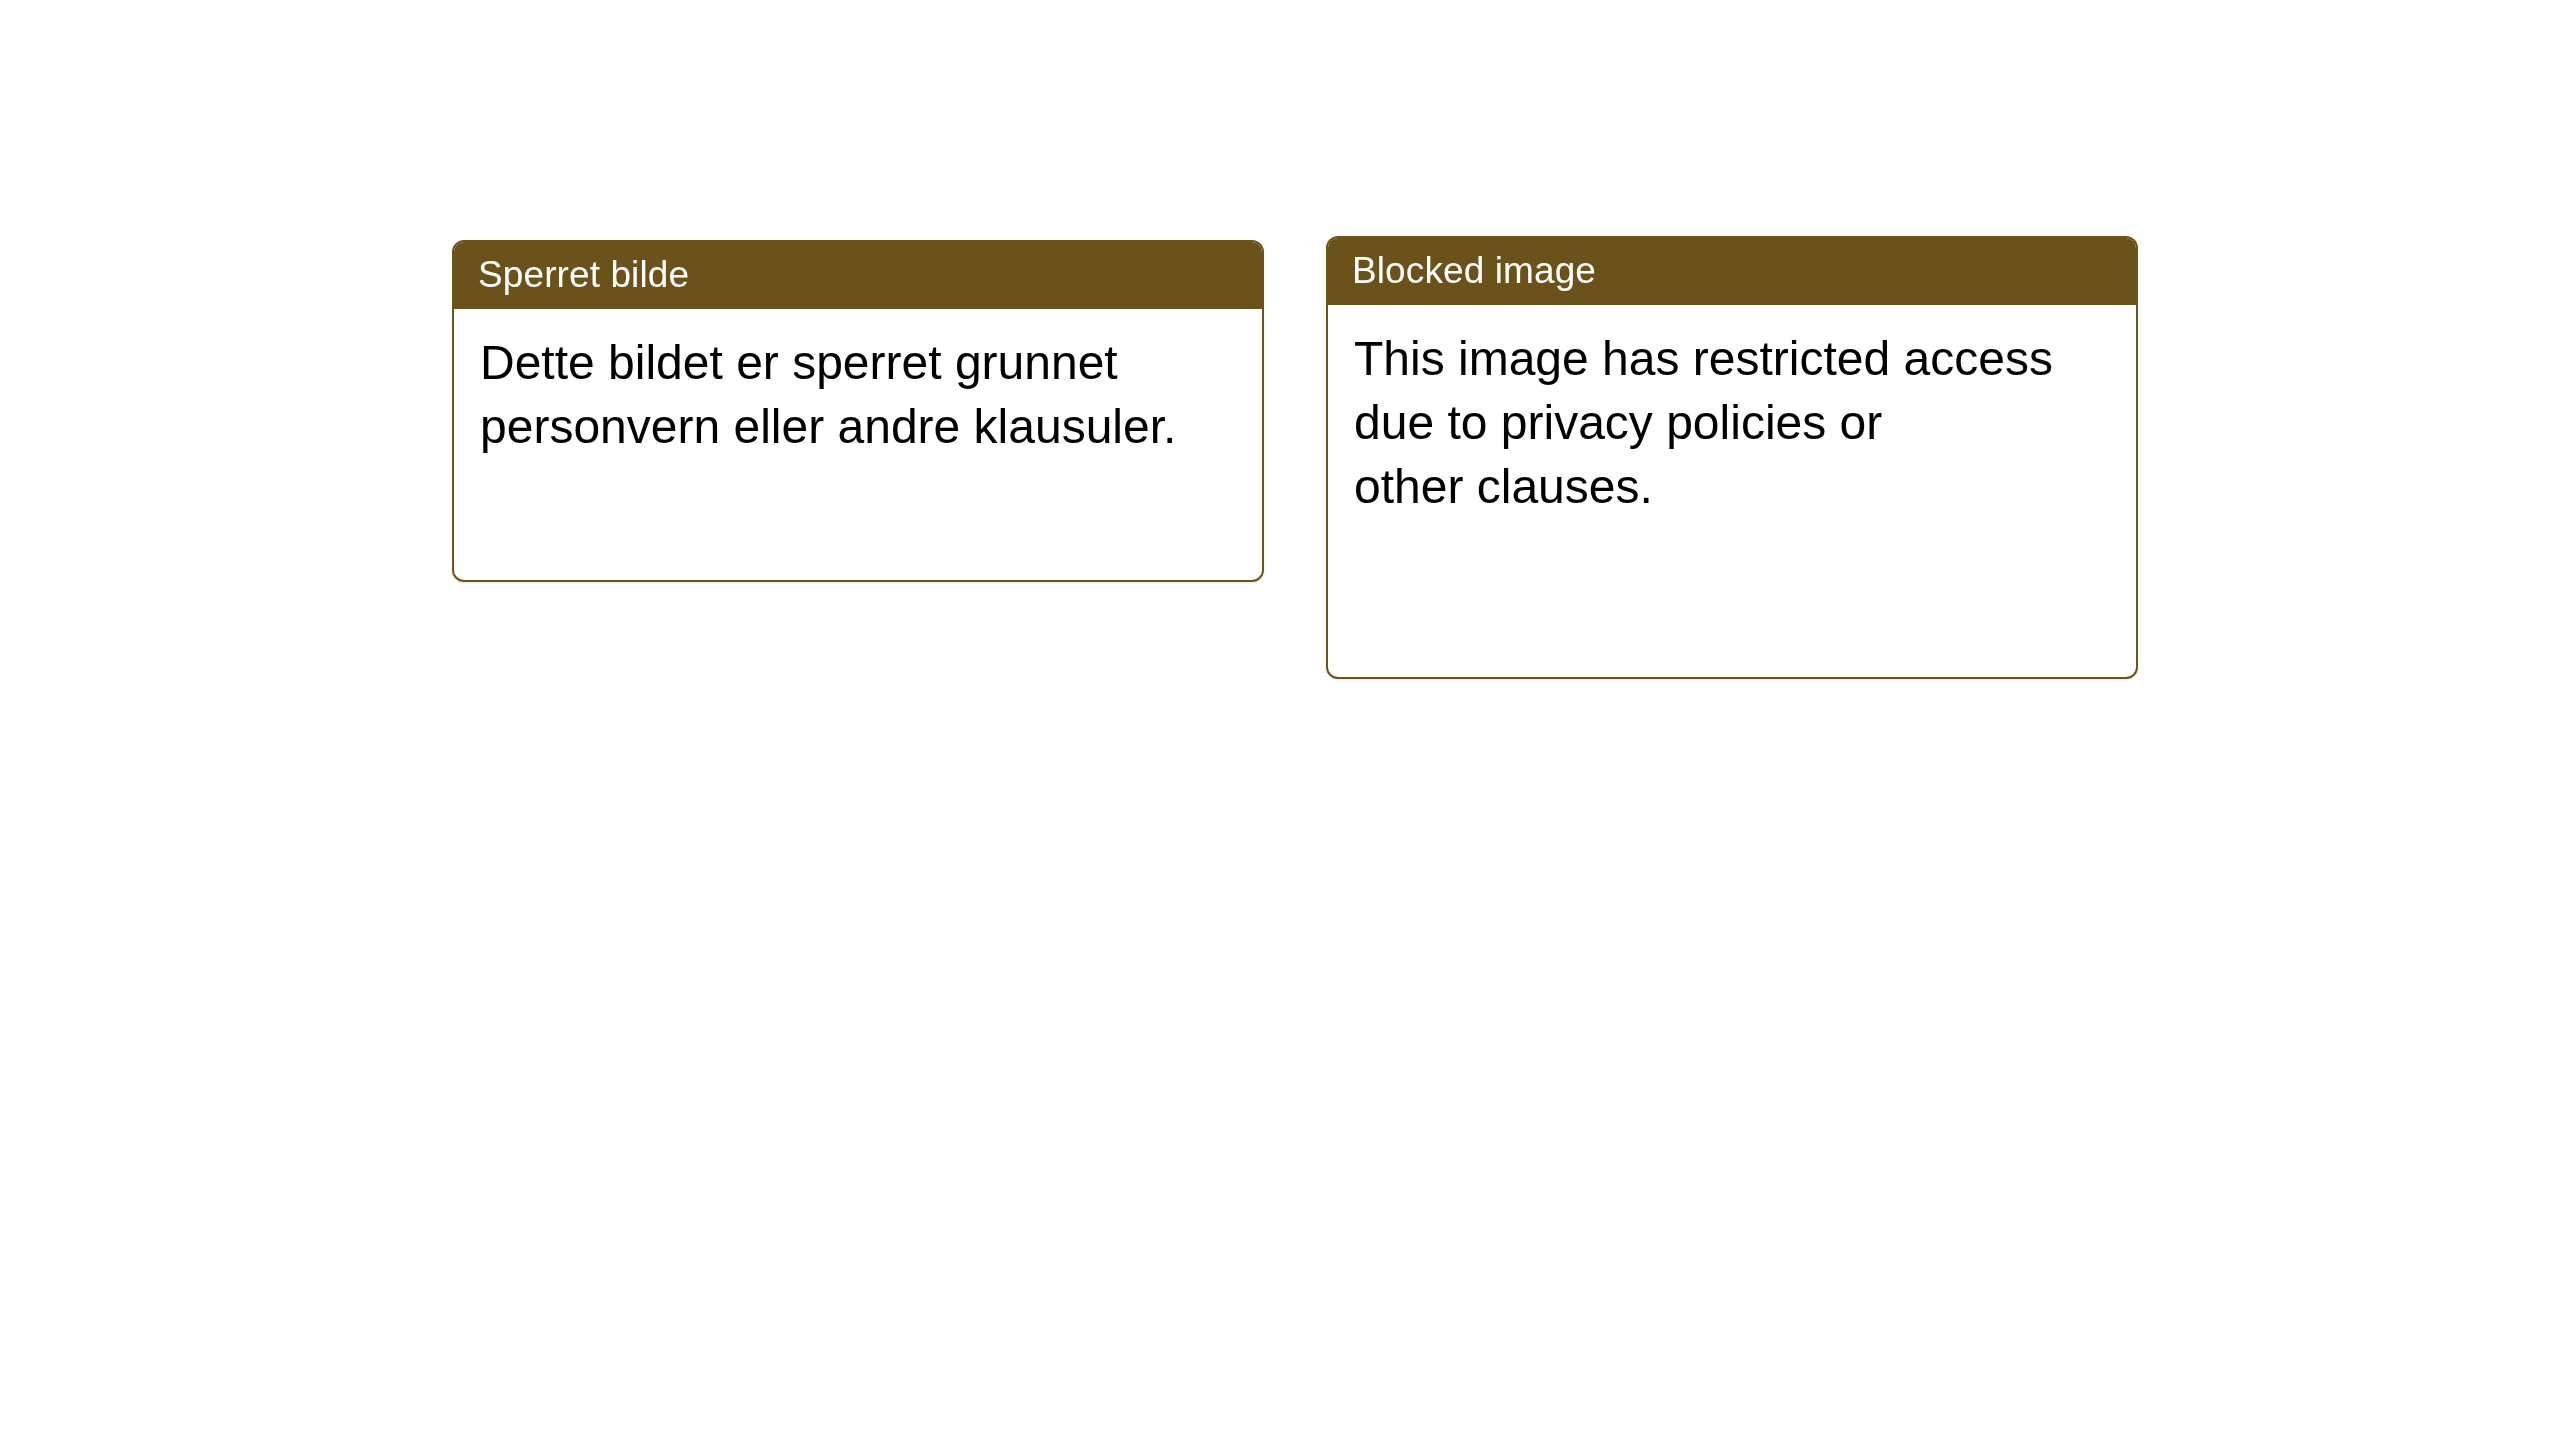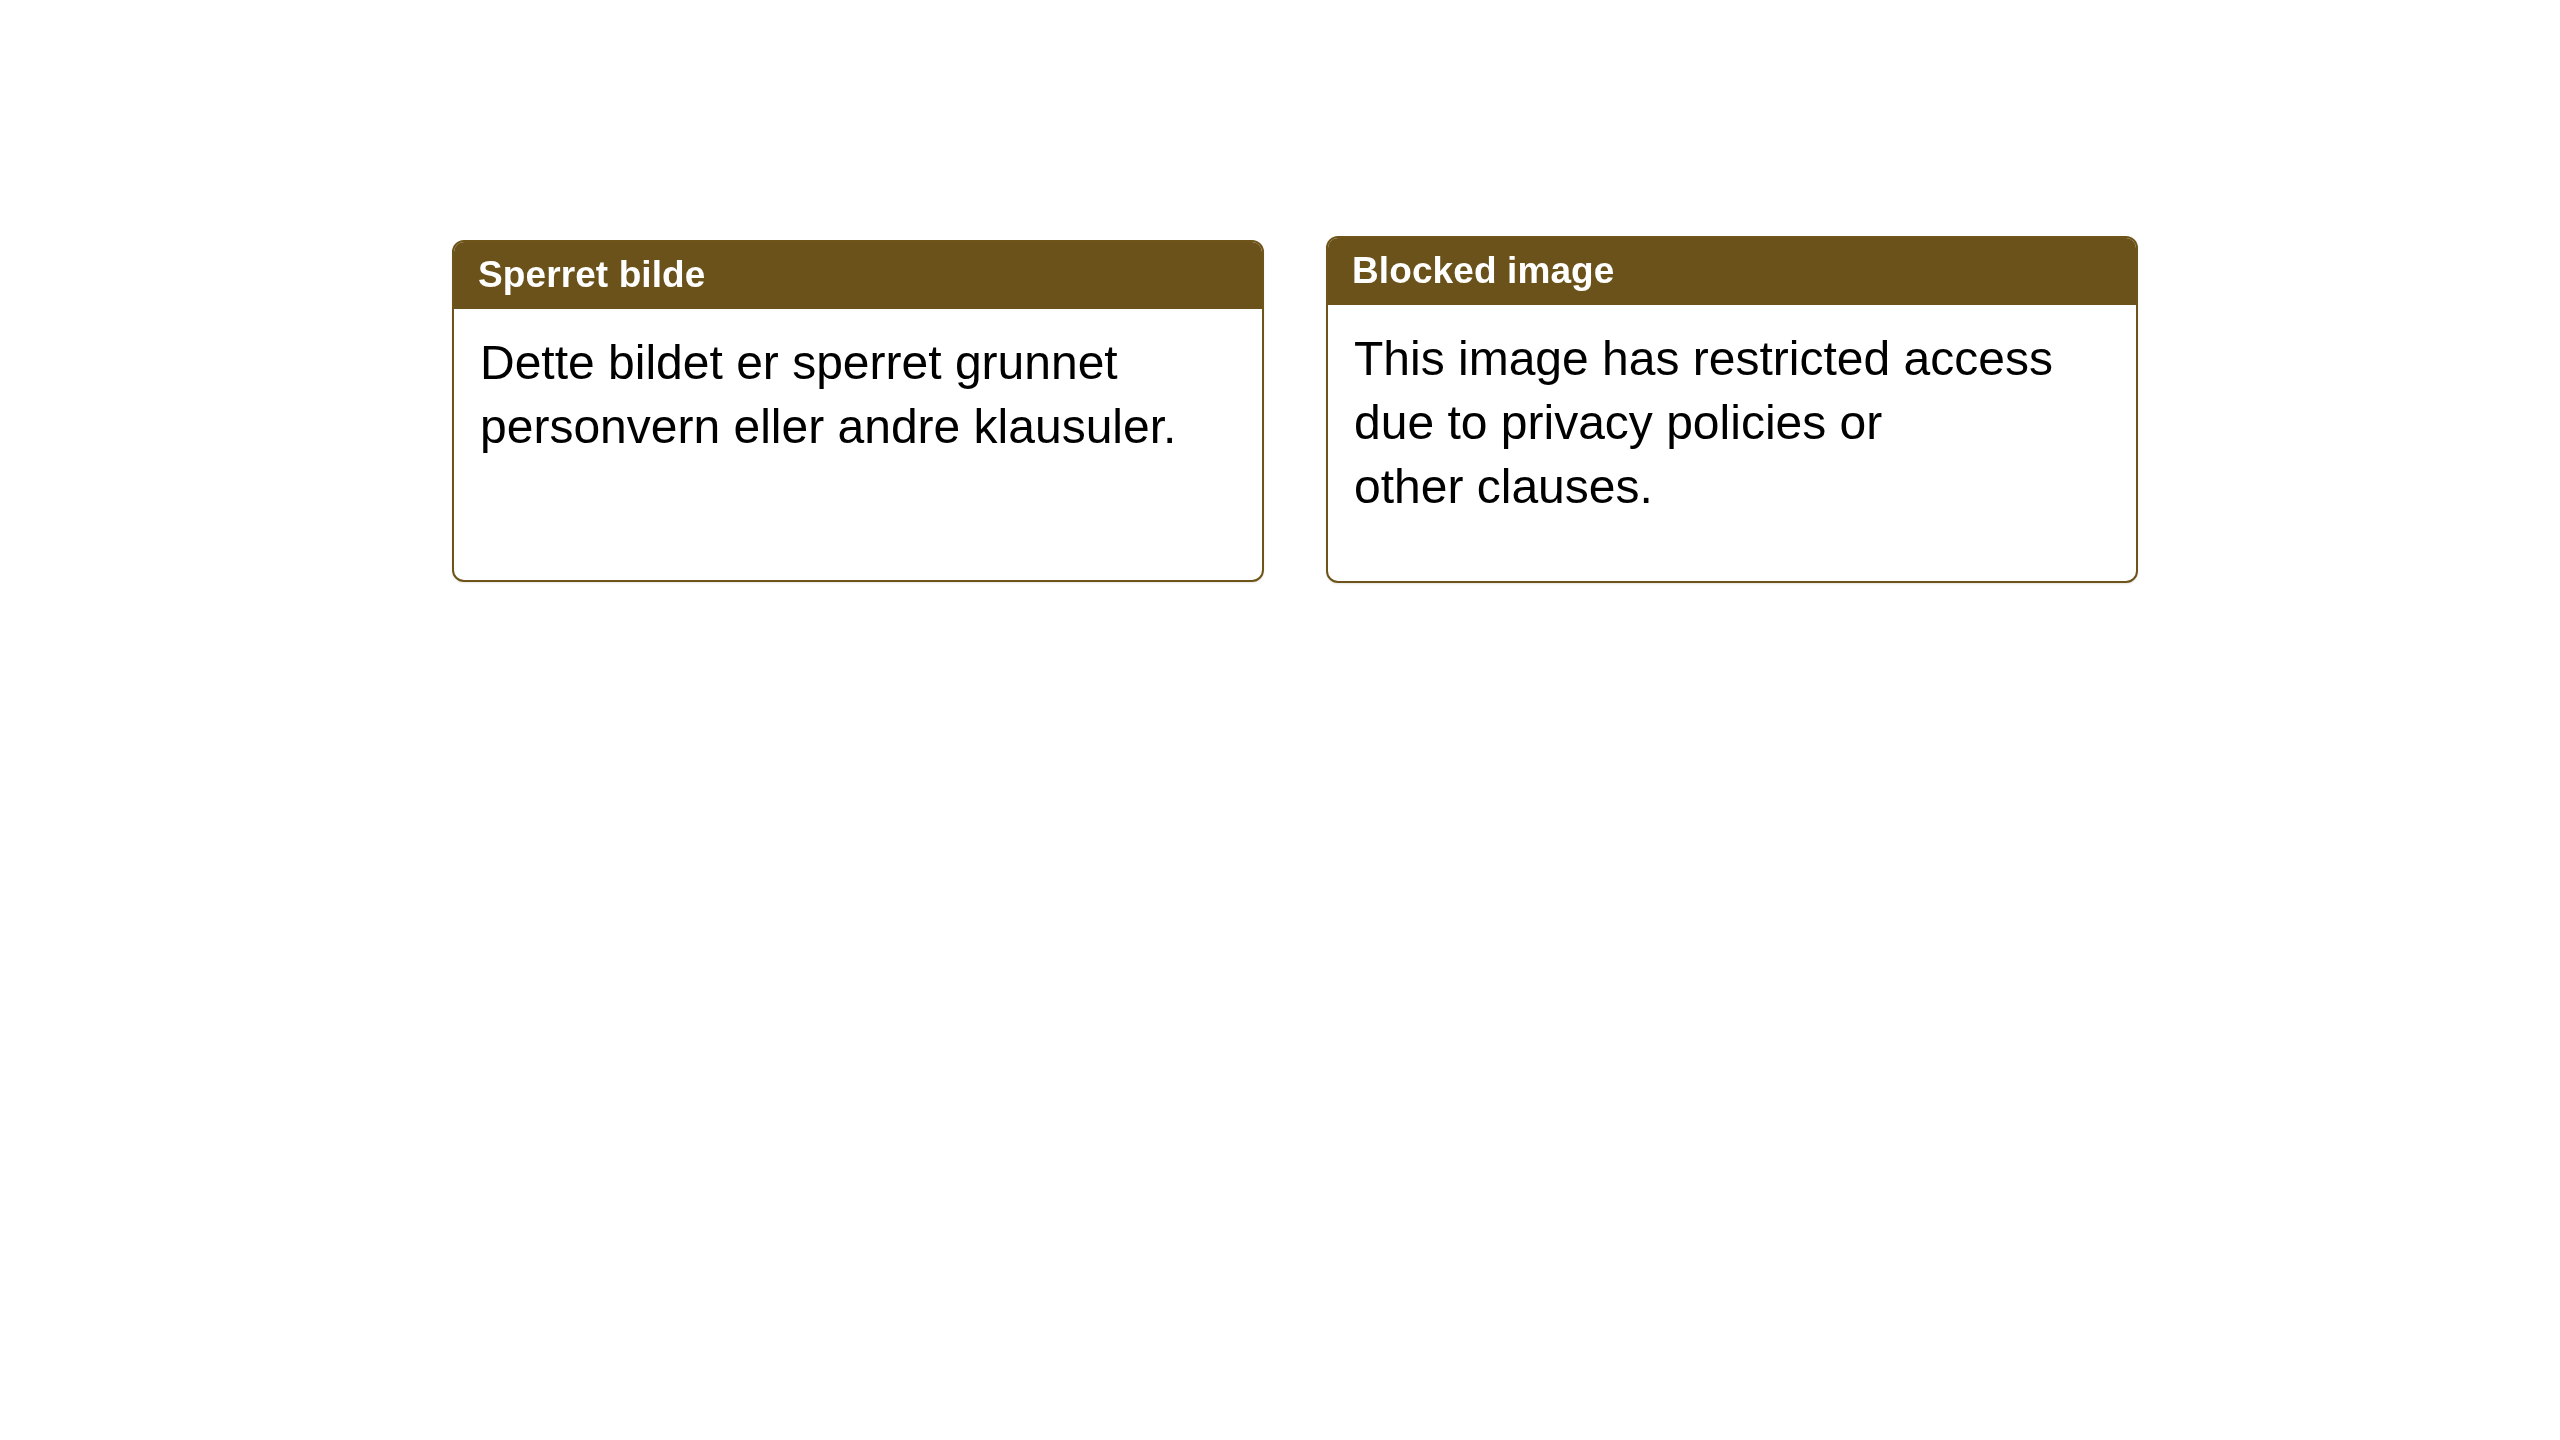--- a/index.html
+++ b/index.html
@@ -30,21 +30,21 @@
     box-shadow: 0 1px 2px rgba(0,0,0,0.10);
   }
   .notice-card .card-header {
     background: #6b521a;
     color: #ffffff;
     font-size: 37px;
     line-height: 1.0;
     padding: 14px 24px 16px 24px;
     box-sizing: border-box;
     letter-spacing: 0.1px;
-    font-weight: 700;
+    font-weight: 400;
   }
   .notice-card .card-body {
     padding: 22px 26px 20px 26px;
     box-sizing: border-box;
     color: #000000;
     font-size: 48px;
     line-height: 1.33;
     font-weight: 400;
     white-space: pre-line;
   }
@@ -53,21 +53,21 @@
     left: 452px;
     top: 240px;
     width: 812px;
     height: 342px;
   }
   
   #card-en {
     left: 1326px;
     top: 236px;
     width: 812px;
-    height: 347px;
+    height: 443px;
   }
 </style>
 </head>
 <body>
 
 <div id="stage">
 
   <div class="notice-card" id="card-no">
     <div class="card-header">Sperret bilde</div>
     <div class="card-body">Dette bildet er sperret grunnet

